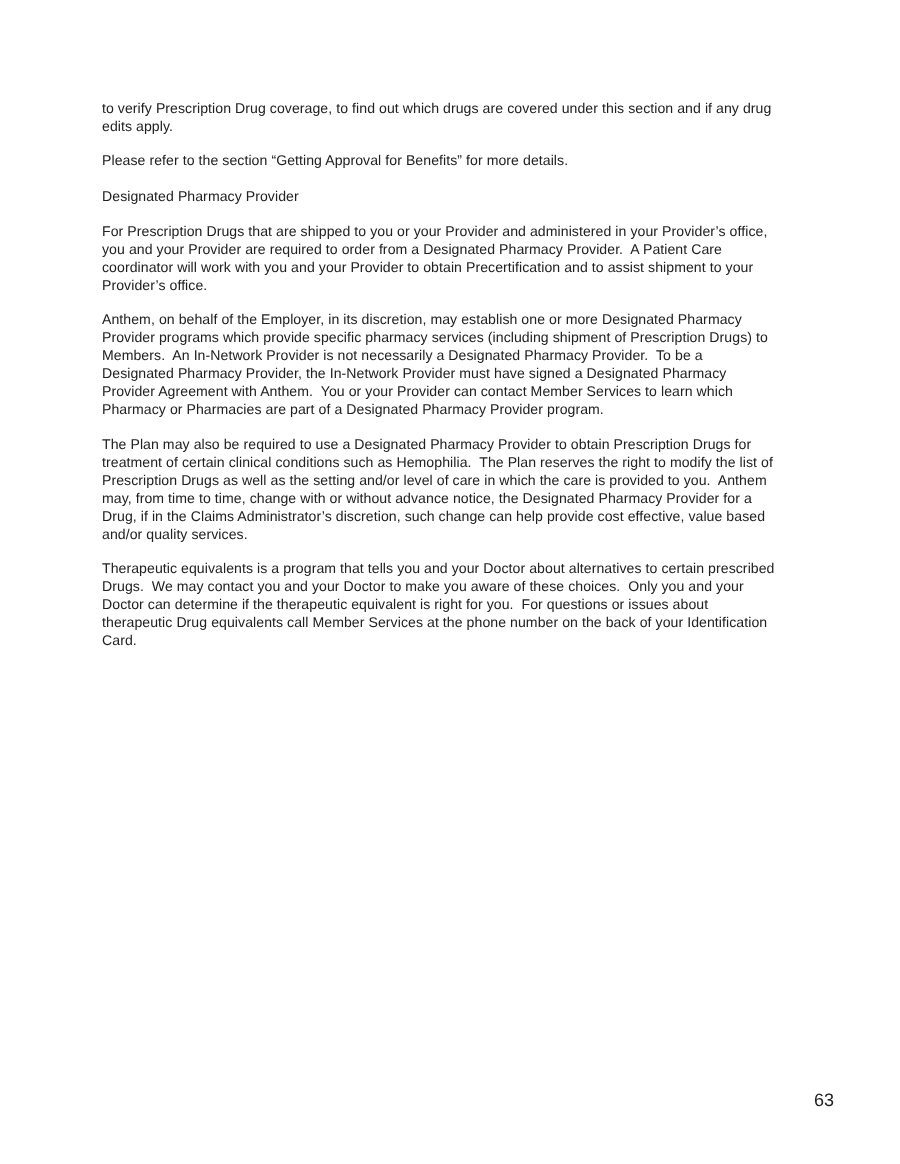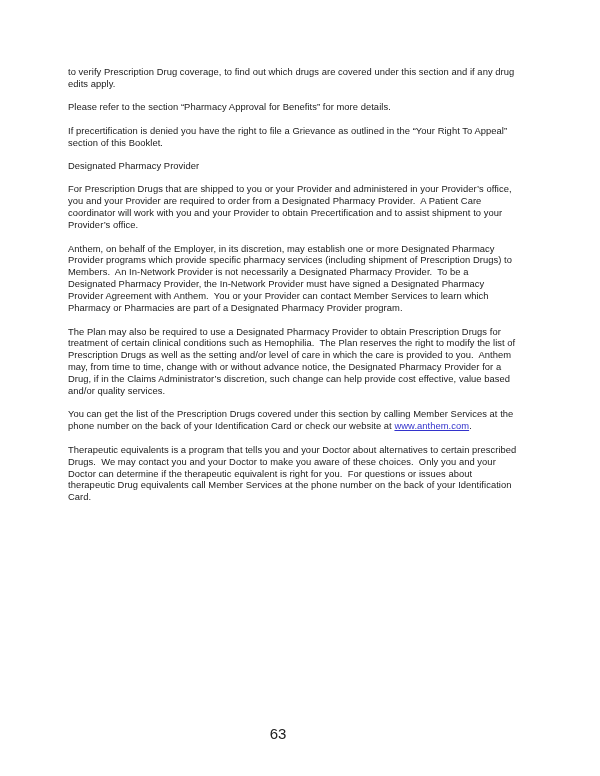--- a/index.html
+++ b/index.html
@@ -42,39 +42,37 @@
   .link {
     color: #3333cc;
     text-decoration: underline;
     cursor: pointer;
   }
   .page-number {
     position: absolute;
     top: 728px;
     left: 0;
     width: 556px;
-    text-align: center;
-    font-size: 15px;
+    text-align: right;
+    font-size: 12px;
     line-height: 11px;
     color: #202020;
   }
 </style>
 </head>
 <body>
 
 <div class="page">
   <div class="content">
 
     <p class="para">to verify Prescription Drug coverage, to find out which drugs are covered under this section and if any drug
 edits apply.</p>
 
-    <p class="para">Please refer to the section “Pharmacy Approval for Benefits” for more details.</p>
+    <p class="para">Please refer to the section “Getting Approval for Benefits” for more details.</p>
 
-    <p class="para">If precertification is denied you have the right to file a Grievance as outlined in the “Your Right To Appeal”
-section of this Booklet.</p>
 
     <h2 class="heading">Designated Pharmacy Provider</h2>
 
     <p class="para">For Prescription Drugs that are shipped to you or your Provider and administered in your Provider’s office,
 you and your Provider are required to order from a Designated Pharmacy Provider.  A Patient Care
 coordinator will work with you and your Provider to obtain Precertification and to assist shipment to your
 Provider’s office.</p>
 
     <p class="para">Anthem, on behalf of the Employer, in its discretion, may establish one or more Designated Pharmacy
 Provider programs which provide specific pharmacy services (including shipment of Prescription Drugs) to
@@ -84,22 +82,20 @@
 Pharmacy or Pharmacies are part of a Designated Pharmacy Provider program.</p>
 
     <p class="para">The Plan may also be required to use a Designated Pharmacy Provider to obtain Prescription Drugs for
 treatment of certain clinical conditions such as Hemophilia.  The Plan reserves the right to modify the list of
 Prescription Drugs as well as the setting and/or level of care in which the care is provided to you.  Anthem
 may, from time to time, change with or without advance notice, the Designated Pharmacy Provider for a
 Drug, if in the Claims Administrator’s discretion, such change can help provide cost effective, value based
 and/or quality services.</p>
 
 
-    <p class="para"><span>You can get the list of the Prescription Drugs covered under this section by calling Member Services at the
-phone number on the back of your Identification Card or check our website at </span><a class="link" href="#">www.anthem.com</a><span>.</span></p>
 
 
     <p class="para">Therapeutic equivalents is a program that tells you and your Doctor about alternatives to certain prescribed
 Drugs.  We may contact you and your Doctor to make you aware of these choices.  Only you and your
 Doctor can determine if the therapeutic equivalent is right for you.  For questions or issues about
 therapeutic Drug equivalents call Member Services at the phone number on the back of your Identification
 Card.</p>
 
   </div>
 

